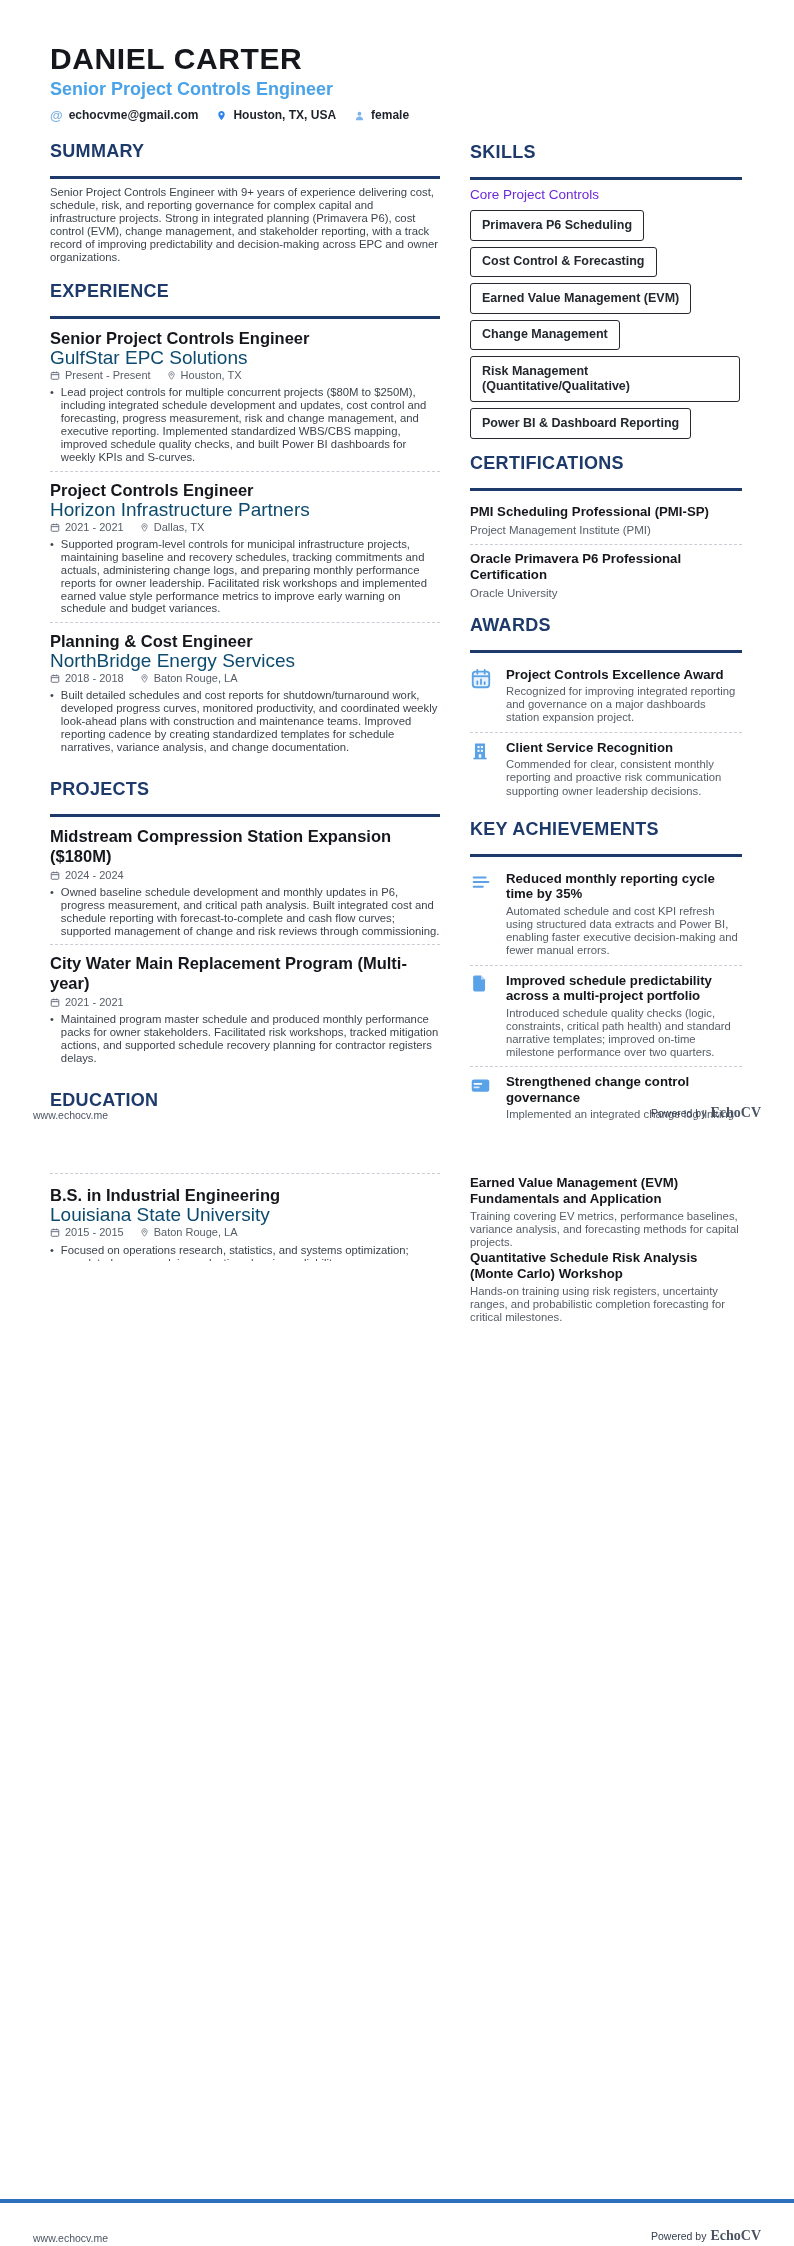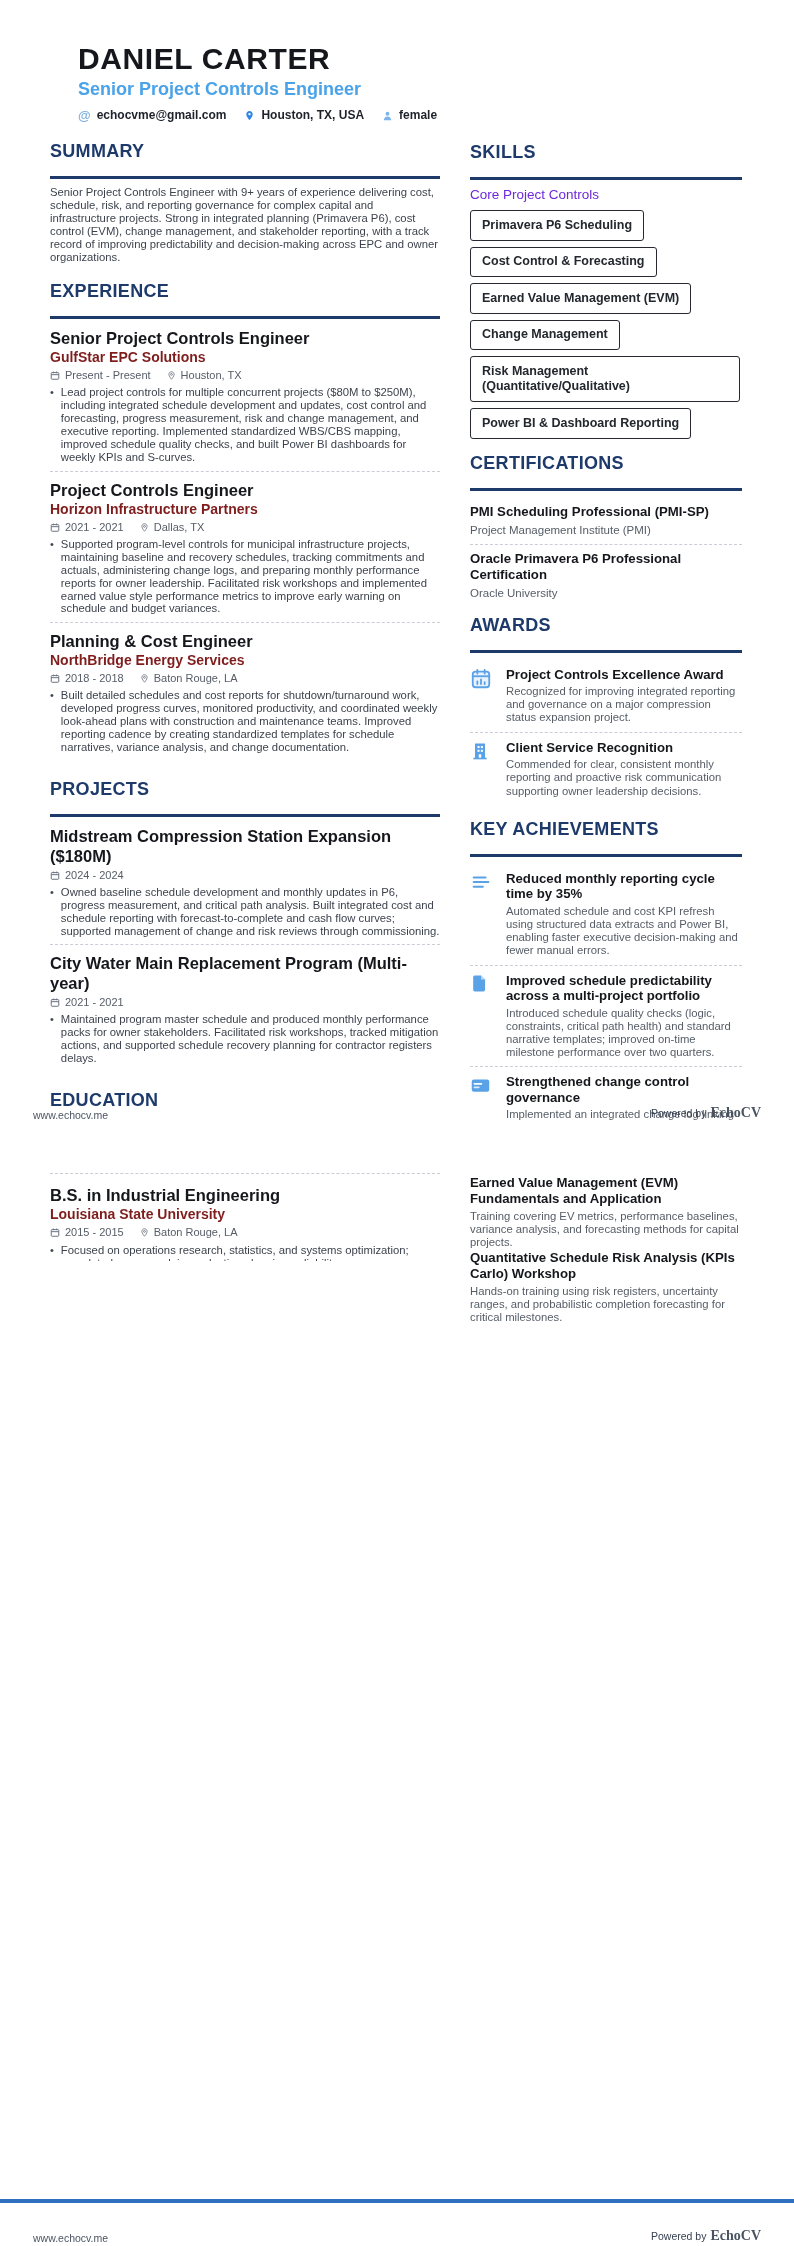--- a/index.html
+++ b/index.html
@@ -3,37 +3,37 @@
 <meta charset="utf-8">
 <style>
   html,body{margin:0;padding:0;background:#ffffff;}
   body{font-family:"Liberation Sans", sans-serif;}
   .canvas{position:relative;width:794px;height:2246px;background:#fff;margin:0 auto;overflow:hidden;}
   .page{position:relative;width:794px;height:1123px;background:#fff;overflow:hidden;}
   .col-left{position:absolute;left:50px;width:390px;top:0;}
   .col-right{position:absolute;left:470px;width:272px;top:0;}
 
   
-  .who{padding-top:42px;margin-left:28px;}
+  .who{padding-top:42px;}
   .name{font-size:30px;font-weight:800;letter-spacing:.6px;color:#15171c;line-height:34px;margin:0;}
   .role{font-size:18px;font-weight:700;color:#4aa3e8;line-height:23px;margin:2px 0 0;}
   .contact{display:flex;gap:18px;align-items:center;margin-top:7px;}
   .citem{display:flex;gap:6px;align-items:center;font-size:12px;font-weight:700;color:#1d222b;line-height:15px;}
   .at{color:#7fb0e0;font-weight:700;font-size:13px;}
 
   
   .sec{margin-top:18px;}
   .sec-h{font-size:18px;font-weight:800;color:#1d3a6b;letter-spacing:.3px;border-bottom:3px solid #1d3a6b;padding-bottom:14px;margin:0 0 7px 0;}
   .body-text{font-size:11.3px;line-height:12.9px;color:#3d434d;margin:2px 0 0;}
 
   
   .entry{padding:2px 0 7px;}
   .entry + .entry{border-top:1px dashed #c9ced6;padding-top:8px;}
   .etitle{font-size:16.5px;font-weight:700;color:#15171c;line-height:20px;margin:0;}
-  .ecompany{font-size:14px;font-weight:700;color:#7f1d1d;line-height:17px;margin:1px 0 0;}
+  .ecompany{font-size:19px;font-weight:400;color:#0c4a6e;line-height:17px;margin:1px 0 0;}
   .meta{display:flex;gap:16px;align-items:center;font-size:11px;color:#565d67;line-height:15px;margin:2px 0 3px;}
   .meta-item{display:flex;gap:5px;align-items:center;}
   .bullet{display:flex;gap:7px;margin-top:1px;}
   .dot{font-size:11px;line-height:12.9px;color:#3d434d;}
   .btext{font-size:11.3px;line-height:12.9px;color:#3d434d;}
   .clip{max-height:18px;overflow:hidden;}
 
   
   .skill-cat{font-size:13.5px;font-weight:400;color:#6d28d9;line-height:16px;margin:2px 0 7px;}
   .chip{display:table;border:1.5px solid #262a30;border-radius:3px;padding:6.5px 11px;margin:0 0 6px;font-size:12.5px;font-weight:700;color:#23272e;line-height:15.5px;max-width:246px;}
@@ -267,21 +267,21 @@
           <span class="iicon">
             <svg width="22" height="22" viewBox="0 0 24 24">
                 <rect x="3" y="4" width="18" height="17" rx="3" fill="#eaf3fc" stroke="#5aa2e8" stroke-width="2"></rect>
                 <path d="M3 9h18" stroke="#5aa2e8" stroke-width="2"></path>
                 <path d="M8 2v4M16 2v4" stroke="#5aa2e8" stroke-width="2" stroke-linecap="round"></path>
                 <path d="M8 17.5v-3M12 17.5v-5M16 17.5v-2" stroke="#5aa2e8" stroke-width="2" stroke-linecap="round"></path>
               </svg>
           </span>
           <span class="ibody">
             <div class="ititle">Project Controls Excellence Award</div>
-            <div class="idesc">Recognized for improving integrated reporting and governance on a major compression status expansion project.</div>
+            <div class="idesc">Recognized for improving integrated reporting and governance on a major dashboards station expansion project.</div>
           </span>
         </div>
         <div class="irow">
           <span class="iicon">
             <svg width="20" height="20" viewBox="0 0 24 24">
                 <rect x="6" y="3" width="12" height="18" fill="#5aa2e8"></rect>
                 <rect x="9" y="6" width="2.5" height="2.5" fill="#fff"></rect>
                 <rect x="13" y="6" width="2.5" height="2.5" fill="#fff"></rect>
                 <rect x="9" y="10.5" width="2.5" height="2.5" fill="#fff"></rect>
                 <rect x="13" y="10.5" width="2.5" height="2.5" fill="#fff"></rect>
@@ -378,21 +378,21 @@
         </div>
       </div>
     </div>
 
     <div class="col-right2">
       <div class="train">
         <div class="cname">Earned Value Management (EVM) Fundamentals and Application</div>
         <div class="idesc">Training covering EV metrics, performance baselines, variance analysis, and forecasting methods for capital projects.</div>
       </div>
       <div class="train">
-        <div class="cname">Quantitative Schedule Risk Analysis (KPIs Carlo) Workshop</div>
+        <div class="cname">Quantitative Schedule Risk Analysis (Monte Carlo) Workshop</div>
         <div class="idesc">Hands-on training using risk registers, uncertainty ranges, and probabilistic completion forecasting for critical milestones.</div>
       </div>
     </div>
 
     <div class="endbar"></div>
 
     <div class="pfoot">
       <span class="fsite">www.echocv.me</span>
       <span class="fpow">
         <span>Powered by</span>

